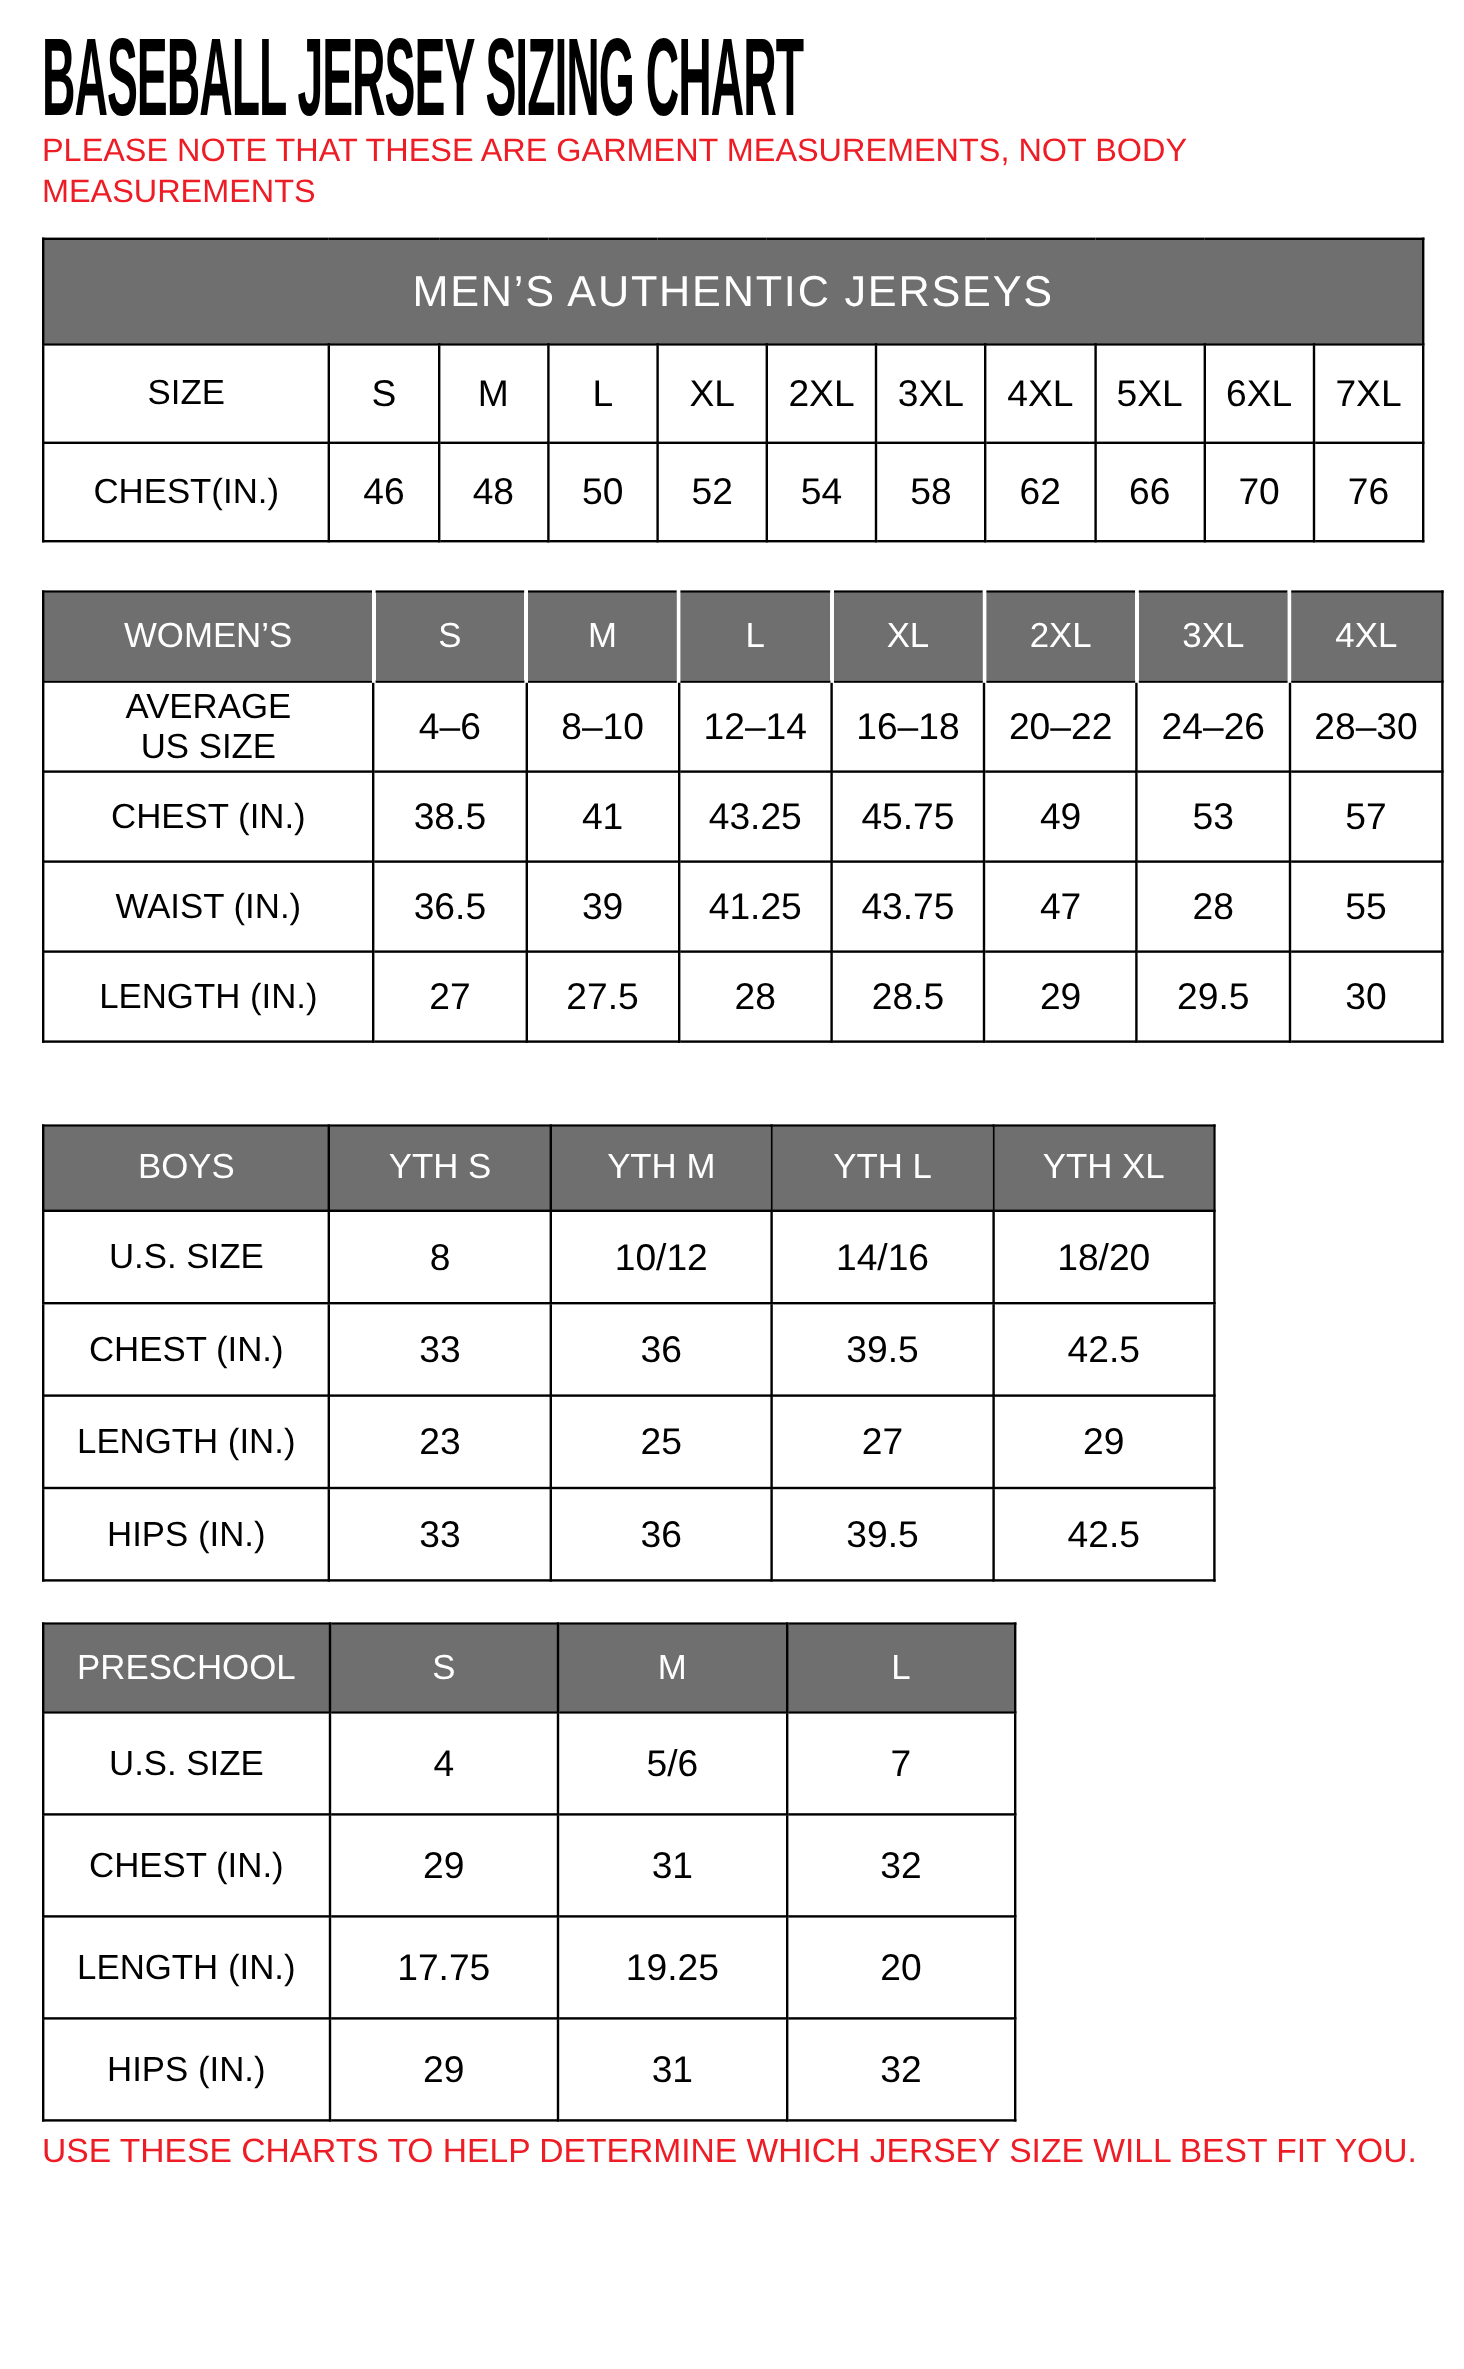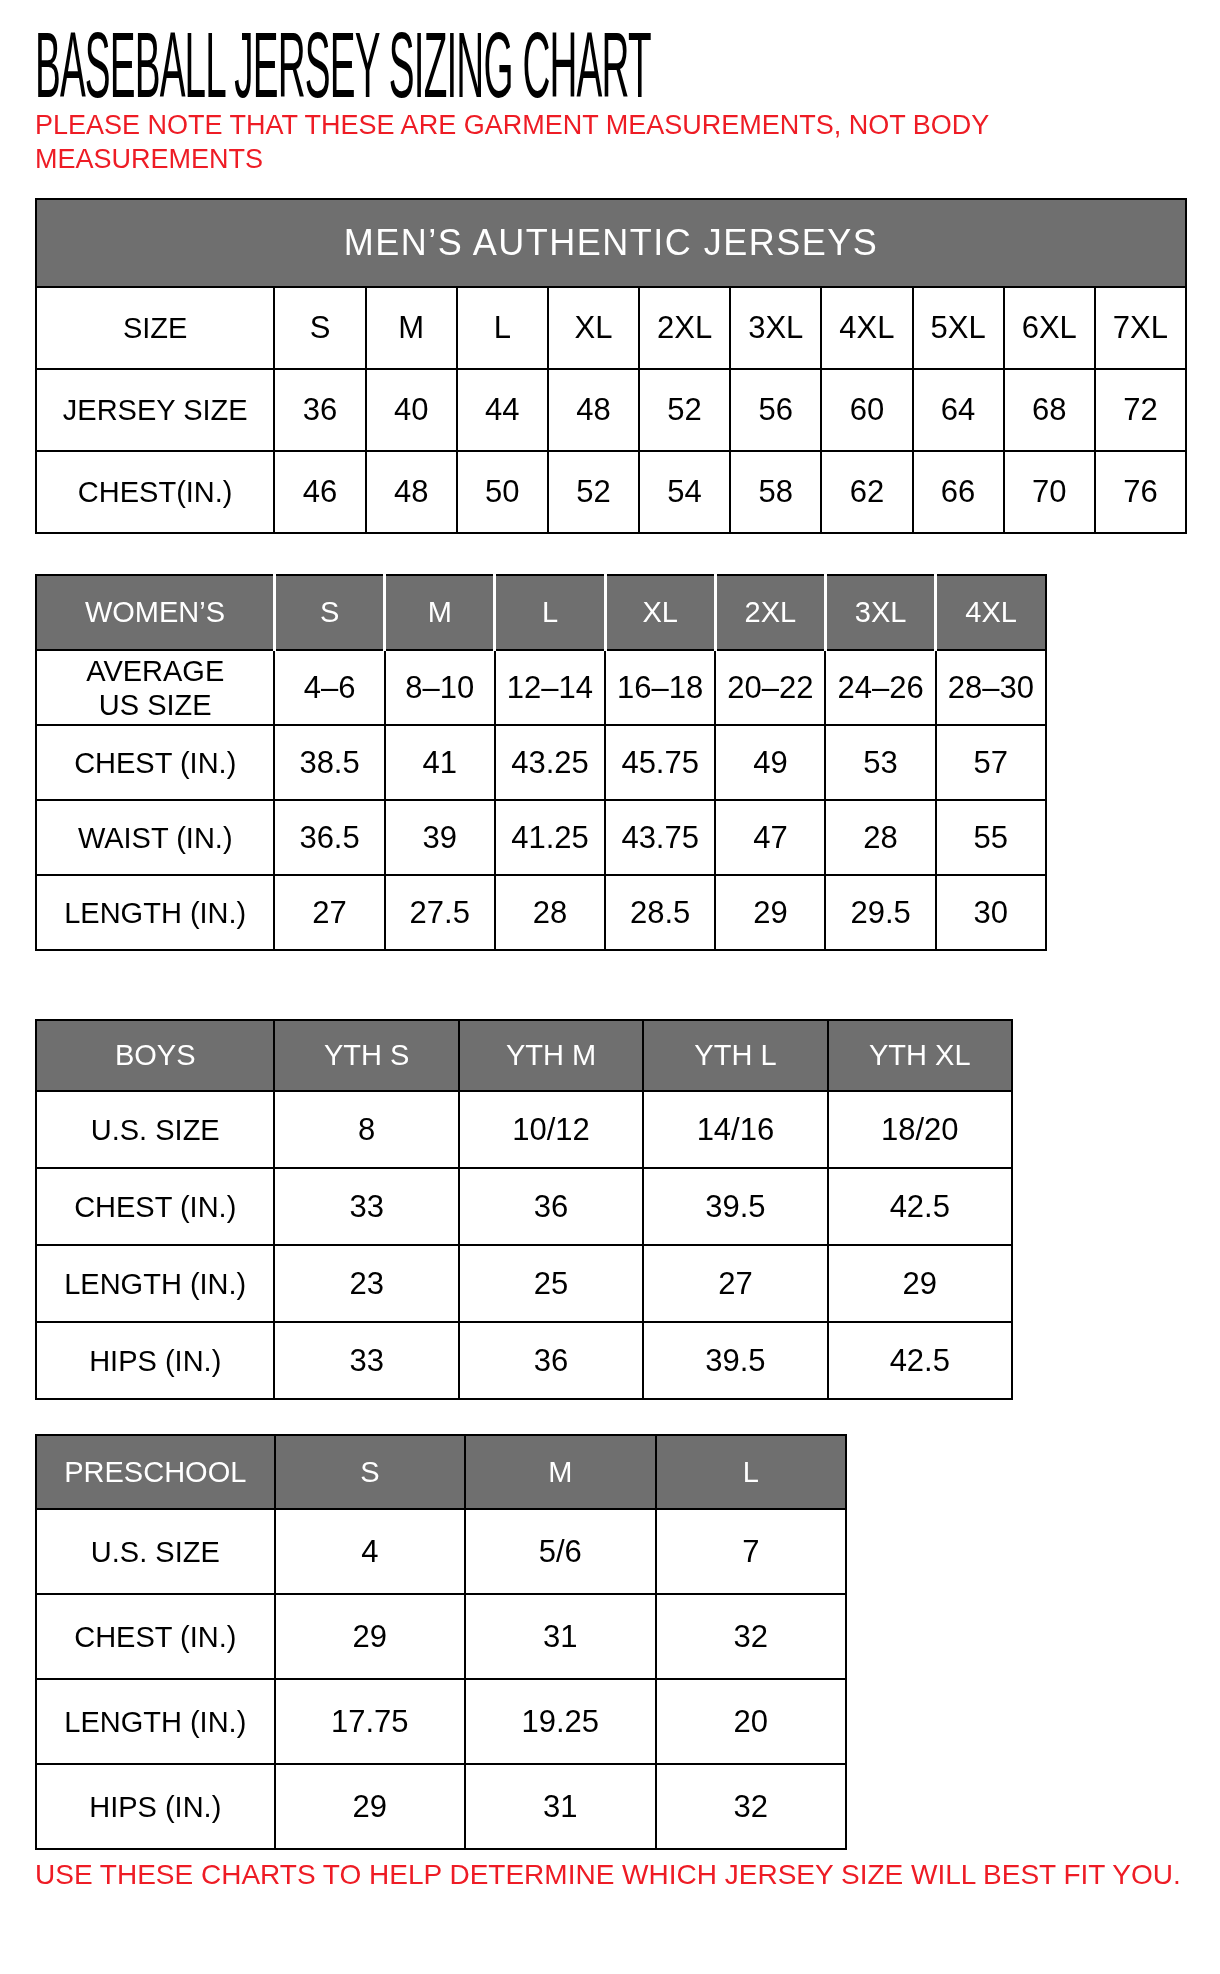--- a/index.html
+++ b/index.html
@@ -5,21 +5,21 @@
   :root { --red:#ee1c25; --gray:#6f6f6f; }
   * { box-sizing:border-box; }
   body { margin:0; background:#fff; }
   .page {
     position:relative; width:1220px; height:1974px; overflow:hidden;
     background:#fff; color:#000;
     font-family:"Liberation Sans", sans-serif;
   }
   h1.title {
     margin:28px 0 6px 35px; font-size:92px; line-height:74px; height:74px;
-    font-weight:normal; white-space:nowrap; color:#000;
+    font-weight:bold; white-space:nowrap; color:#000;
   }
   h1.title .squeeze {
     display:inline-block; transform:scaleX(0.42); transform-origin:0 50%;
     letter-spacing:-2px;
   }
   .note {
     margin:2px 0 0 35px; width:1120px;
     font-size:27px; line-height:34px; color:var(--red);
   }
   table.tbl {
@@ -33,21 +33,21 @@
   .rowlabel { font-size:29px; white-space:pre-line; line-height:34px;margin-left:40px; }
   .banner {
     background:var(--gray); color:#fff; font-size:36px; letter-spacing:1.5px;
   }
   .ghead { background:var(--gray); color:#fff; font-size:29px; }
   
   .mens { margin-top:22px; width:1152px; }
   .mens tr { height:82px; }
   .mens .banner-row { height:88px; }
   
-  .womens { margin-top:40px; width:1012px; }
+  .womens { margin-top:40px; width:1168px; }
   .womens tr { height:75px; }
   .womens .head-row td:not(:first-child) { border-left:3px solid #fff; }
   
   .boys { margin-top:68px; width:978px; }
   .boys tr { height:77px; }
   .boys .head-row { height:71px; }
   
   .preschool { margin-top:34px; width:812px; }
   .preschool tr { height:85px; }
   .preschool .head-row { height:74px; }
@@ -90,33 +90,20 @@
           <td class="val">L</td>
           <td class="val">XL</td>
           <td class="val">2XL</td>
           <td class="val">3XL</td>
           <td class="val">4XL</td>
           <td class="val">5XL</td>
           <td class="val">6XL</td>
           <td class="val">7XL</td>
         </tr>
         <tr>
-          <td class="rowlabel">JERSEY SIZE</td>
-          <td class="val">36</td>
-          <td class="val">40</td>
-          <td class="val">44</td>
-          <td class="val">48</td>
-          <td class="val">52</td>
-          <td class="val">56</td>
-          <td class="val">60</td>
-          <td class="val">64</td>
-          <td class="val">68</td>
-          <td class="val">72</td>
-        </tr>
-        <tr>
           <td class="rowlabel">CHEST(IN.)</td>
           <td class="val">46</td>
           <td class="val">48</td>
           <td class="val">50</td>
           <td class="val">52</td>
           <td class="val">54</td>
           <td class="val">58</td>
           <td class="val">62</td>
           <td class="val">66</td>
           <td class="val">70</td>

